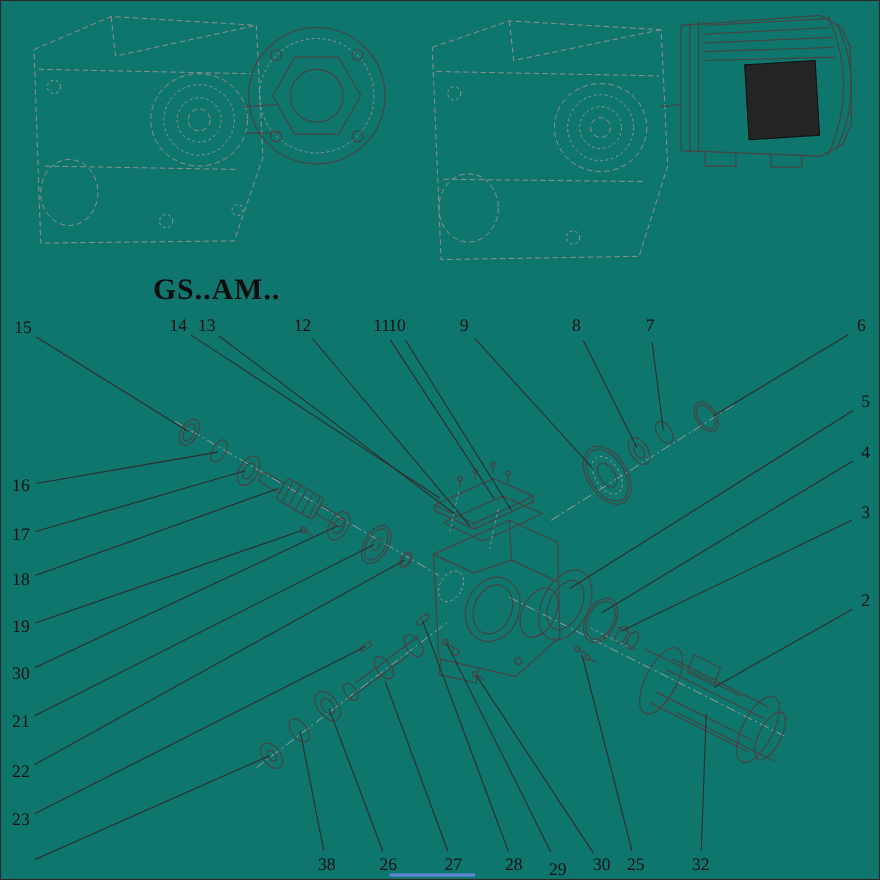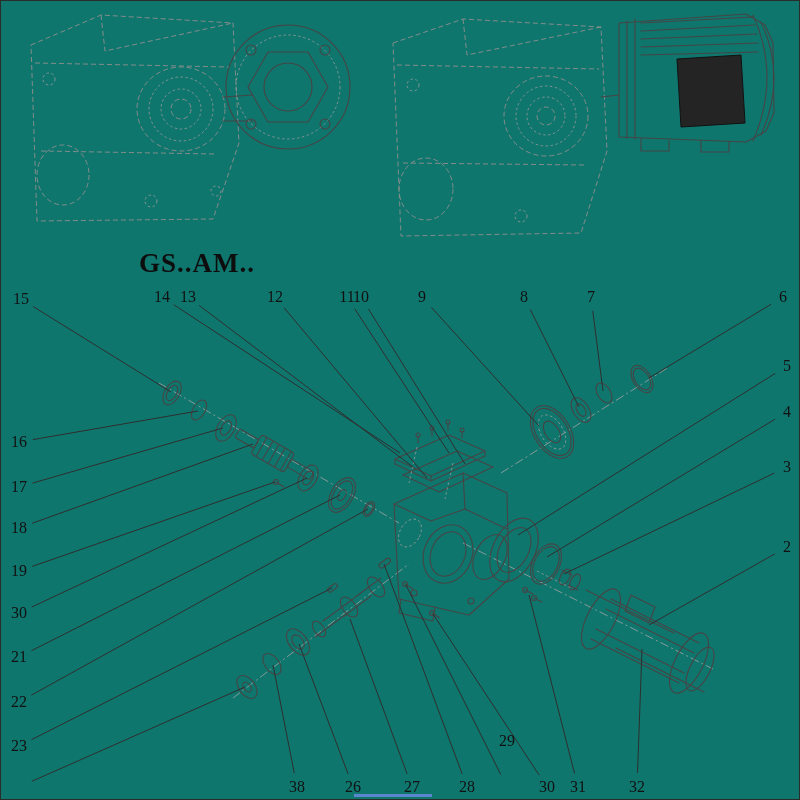--- a/index.html
+++ b/index.html
@@ -291,20 +291,20 @@
       <div class="callout" style="left: 18px; top: 570px;">19</div>
       <div class="callout" style="left: 18px; top: 612px;">30</div>
       <div class="callout" style="left: 18px; top: 656px;">21</div>
       <div class="callout" style="left: 18px; top: 701px;">22</div>
       <div class="callout" style="left: 18px; top: 745px;">23</div>
       <div class="callout" style="left: 18px; top: 786px; margin-top: 24px;">24</div>
       <div class="callout" style="left: 296px; top: 786px;">38</div>
       <div class="callout" style="left: 352px; top: 786px;">26</div>
       <div class="callout" style="left: 411px; top: 786px;">27</div>
       <div class="callout" style="left: 466px; top: 786px; text-align: center;">28</div>
-      <div class="callout" style="left: 506px; top: 740px; text-align: center;">29</div>
+      <div class="callout" style="left: 506px; top: 790px; text-align: center;">29</div>
       <div class="callout" style="left: 546px; top: 786px;">30</div>
-      <div class="callout" style="left: 577px; top: 786px;">31</div>
+      <div class="callout" style="left: 577px; top: 786px;">25</div>
       <div class="callout" style="left: 636px; top: 786px;">32</div>
     </div>
 
   <div class="blue-mark"></div>
 </div>
 
 </body></html>

